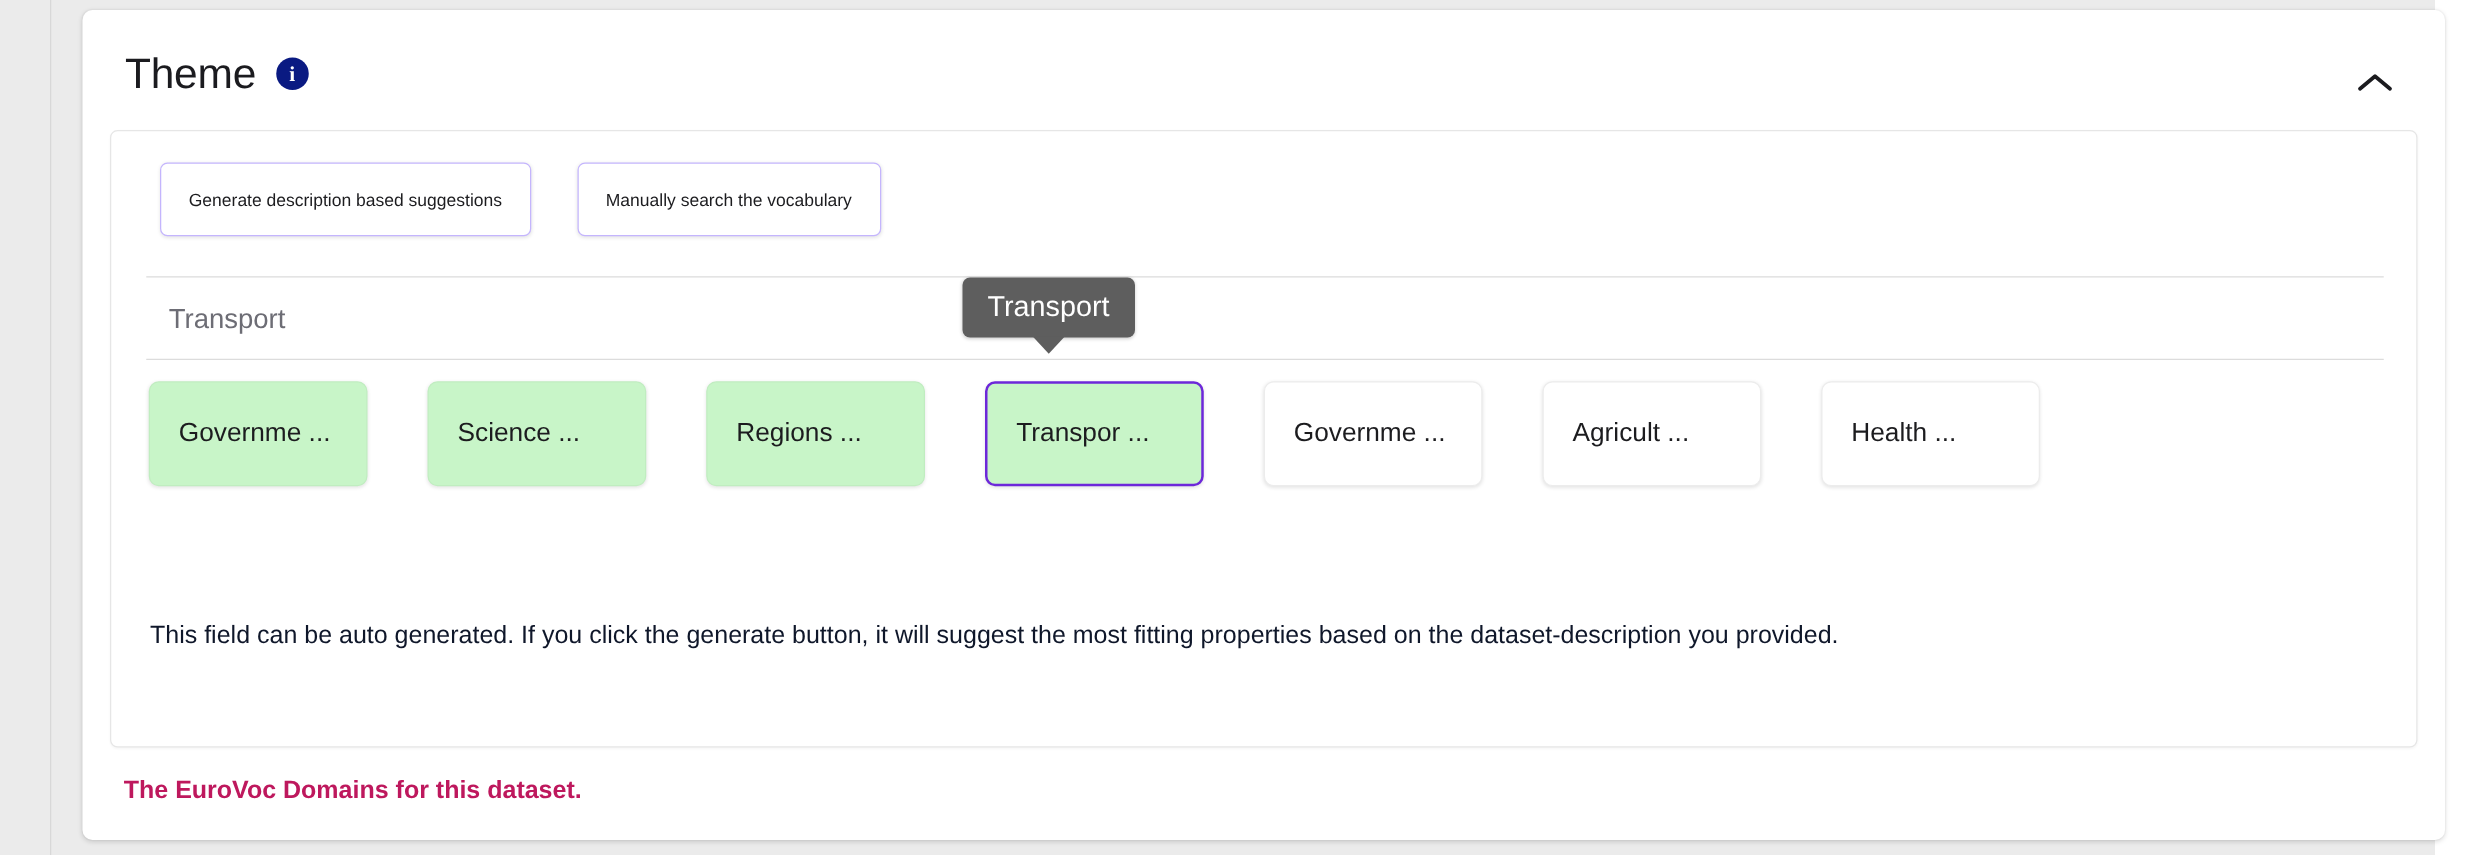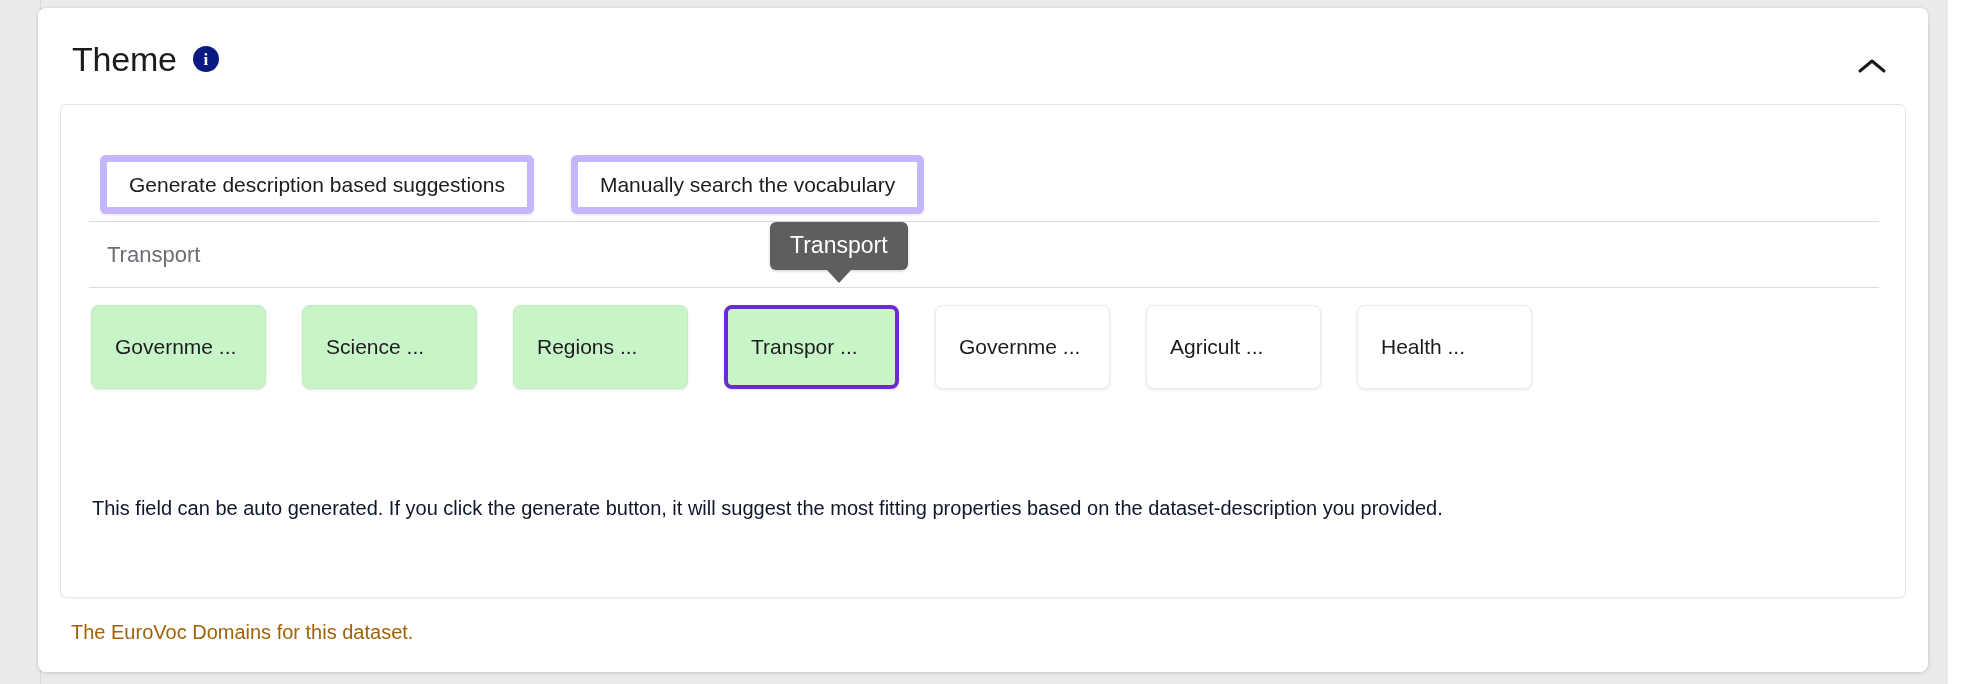--- a/index.html
+++ b/index.html
@@ -25,21 +25,21 @@
   }
   .left-rule {
     position: absolute;
     left: 40px; top: 0;
     width: 1px; height: 684px;
     background: #d8d8d8;
   }
   
   .outer-card {
     position: absolute;
-    left: 38px; top: 8px;
+    left: 66px; top: 8px;
     width: 1890px; height: 664px;
     background: #ffffff;
     border-radius: 8px;
     box-shadow: 0 1px 4px rgba(0,0,0,0.14), 0 0 0 1px rgba(0,0,0,0.02);
   }
   .card-header {
     position: absolute;
     left: 0; top: 0;
     width: 100%;
     height: 86px;
@@ -96,32 +96,31 @@
   }
   .btn-row {
     position: absolute;
     left: 39px; top: 25px;
     display: flex;
     gap: 37px;
   }
   .action-btn {
     height: 59px;
     background: #ffffff;
-    border: 7px solid #c4b5fd;
+    border: 1px solid #c4b5fd;
     border-radius: 6px;
     box-shadow: 0 1px 3px rgba(0,0,0,0.10);
-    font-size: 21px;
+    font-size: 14px;
     color: #1c1c1f;
     font-family: "Liberation Sans", sans-serif;
     padding: 0 22px;
     cursor: pointer;
     display: flex;
     align-items: center;
     white-space: nowrap;
-    margin-top: 25px;
   }
   .search-field {
     position: absolute;
     left: 28px; top: 116px;
     width: 1790px;
     height: 67px;
     border-top: 1px solid #dcdcdc;
     border-bottom: 1px solid #dcdcdc;
     display: flex;
     align-items: center;
@@ -139,21 +138,21 @@
   }
   .search-input::placeholder { color: #6d6d75; }
   
   .chips-area {
     position: absolute;
     left: 30px; top: 200px;
     width: 1790px;
   }
   .chip-row {
     display: flex;
-    gap: 36px;
+    gap: 48px;
     margin-bottom: 22px;
   }
   .chip {
     width: 175px;
     height: 84px;
     border-radius: 8px;
     background: #ffffff;
     border: 1px solid #ececec;
     box-shadow: 0 1px 3px rgba(0,0,0,0.10);
     display: flex;
@@ -163,36 +162,37 @@
     color: #1c1c1f;
     cursor: pointer;
     position: relative;
   }
   .chip.selected {
     background: #c8f5c8;
     border-color: #c0edc0;
   }
   .chip.hovered {
     background: #c8f5c8;
-    border: 4px solid #6d28d9;
+    border: 2px solid #6d28d9;
   }
   .helper-text {
     position: absolute;
     left: 31px; top: 392px;
     font-size: 20px;
     color: #0f172a;
     font-family: "Liberation Sans", sans-serif;
     white-space: nowrap;
   }
   .footer-text {
     position: absolute;
     left: 33px; top: 613px;
     font-size: 20px;
-    color: #a16207;
-    font-family: "Liberation Sans", sans-serif;
+    color: #be185d;
+    font-family: "Liberation Sans", sans-serif;
+    font-weight: bold;
   }
   
   .tooltip {
     position: absolute;
     left: 770px; top: 222px;
     background: #5e5e5e;
     color: #ffffff;
     font-size: 23px;
     padding: 10px 20px 12px 20px;
     border-radius: 6px;

